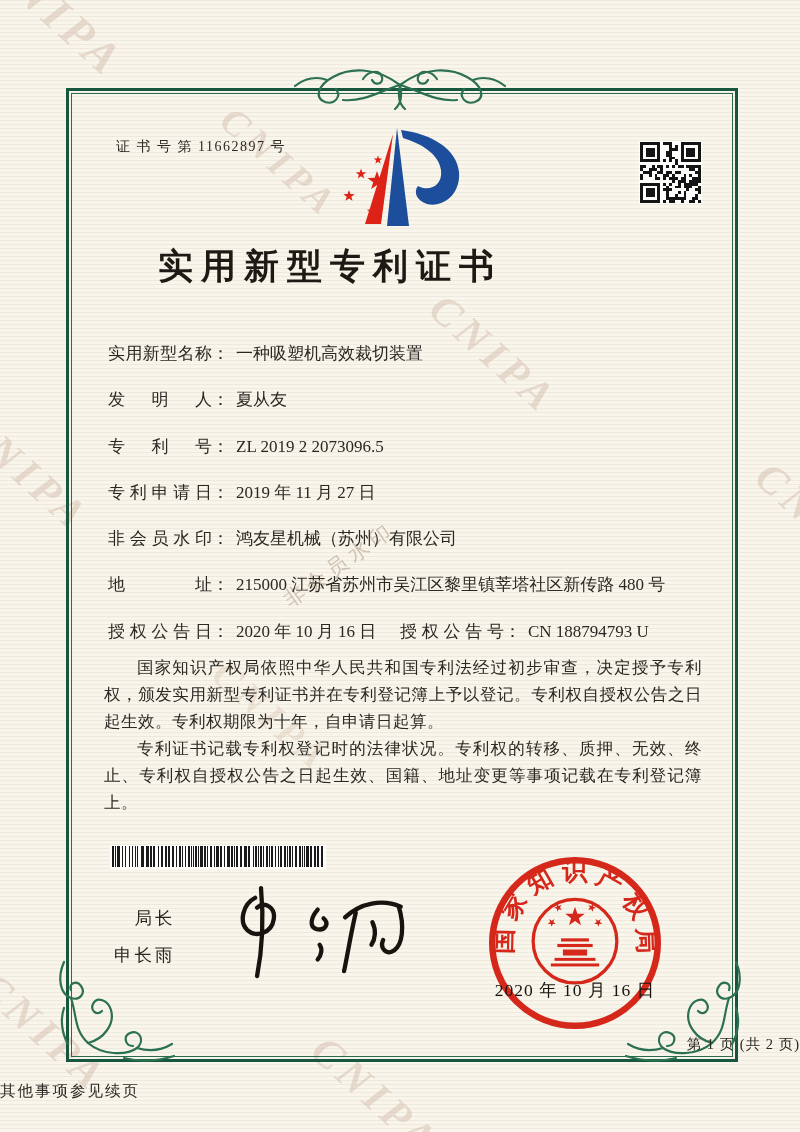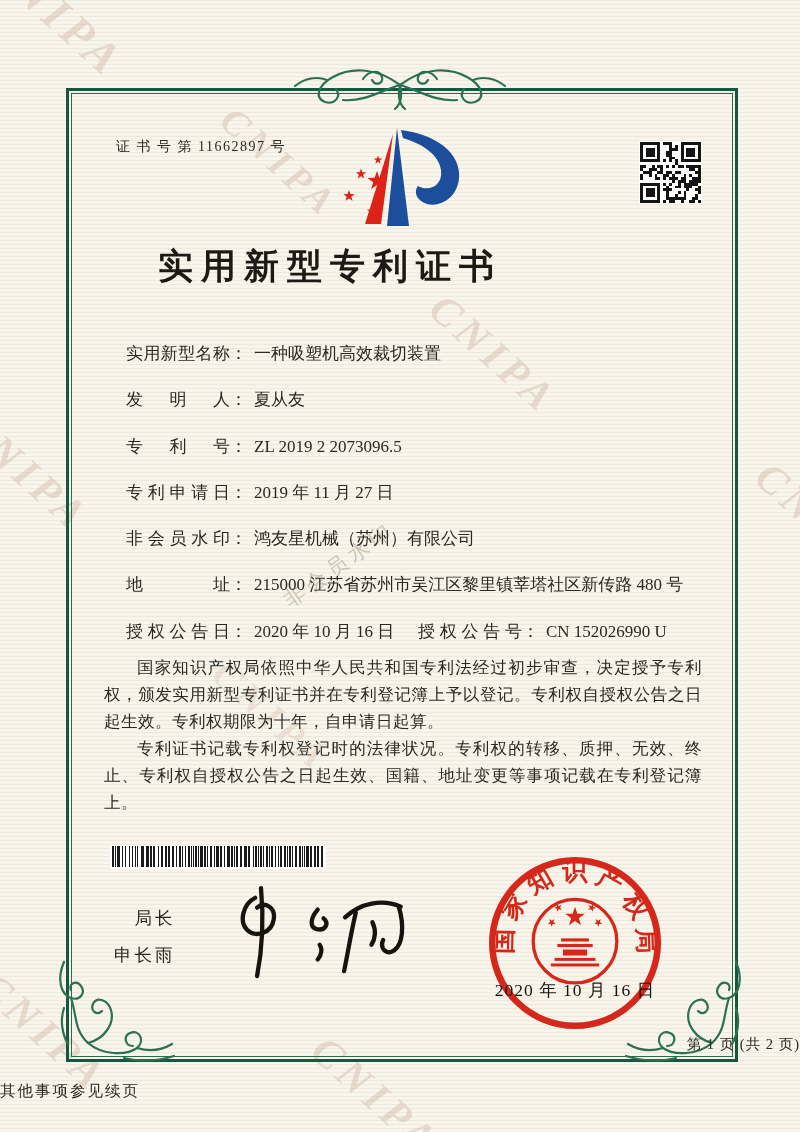--- a/index.html
+++ b/index.html
@@ -70,21 +70,21 @@
   .title {
     position:absolute; left:0; top:243px; width:660px; z-index:4;
     text-align:center; font-size:35px; font-weight:700;
     letter-spacing:8px; color:#1d1a16;
   }
 
   
   .row { position:absolute; left:108px; width:600px; z-index:4; font-size:17px; white-space:nowrap; }
   .flabel {
     display:inline-block; width:104px; vertical-align:bottom;
-    text-align:justify; text-align-last:justify;margin-left:18px;
+    text-align:justify; text-align-last:justify;
   }
   .colon { margin-right:7px; }
   .grant-group2 { position:absolute; left:292px; top:0; }
 
   
   .body-text {
     position:absolute; left:104px; top:654px; width:598px; z-index:4;
     font-size:16.5px; line-height:27px; text-align:justify; letter-spacing:0.5px;
   }
   .body-text p { text-indent:2em; }
@@ -426,21 +426,21 @@
 </div>
 <div class="row" style="top:527px">
   <span class="flabel">非会员水印</span><span class="colon">：</span><span>鸿友星机械（苏州）有限公司</span>
 </div>
 <div class="row" style="top:573px">
   <span class="flabel">地址</span><span class="colon">：</span><span>215000 江苏省苏州市吴江区黎里镇莘塔社区新传路 480 号</span>
 </div>
 <div class="row" style="top:620px">
   <span class="flabel">授权公告日</span><span class="colon">：</span><span>2020 年 10 月 16 日</span>
   <span class="grant-group2">
-    <span class="flabel">授权公告号</span><span class="colon">：</span><span>CN 152026990 U</span>
+    <span class="flabel">授权公告号</span><span class="colon">：</span><span>CN 188794793 U</span>
   </span>
 </div>
 
 <div class="body-text">
   <p>国家知识产权局依照中华人民共和国专利法经过初步审查，决定授予专利权，颁发实用新型专利证书并在专利登记簿上予以登记。专利权自授权公告之日起生效。专利权期限为十年，自申请日起算。</p>
   <p>专利证书记载专利权登记时的法律状况。专利权的转移、质押、无效、终止、专利权自授权公告之日起生效、国籍、地址变更等事项记载在专利登记簿上。</p>
 </div>
 
 <svg class="barcode" id="barcode" viewBox="0 0 216 24" preserveAspectRatio="none" fill="#1a1a1a">
     <rect x="2" y="1" width="2" height="21"></rect>

